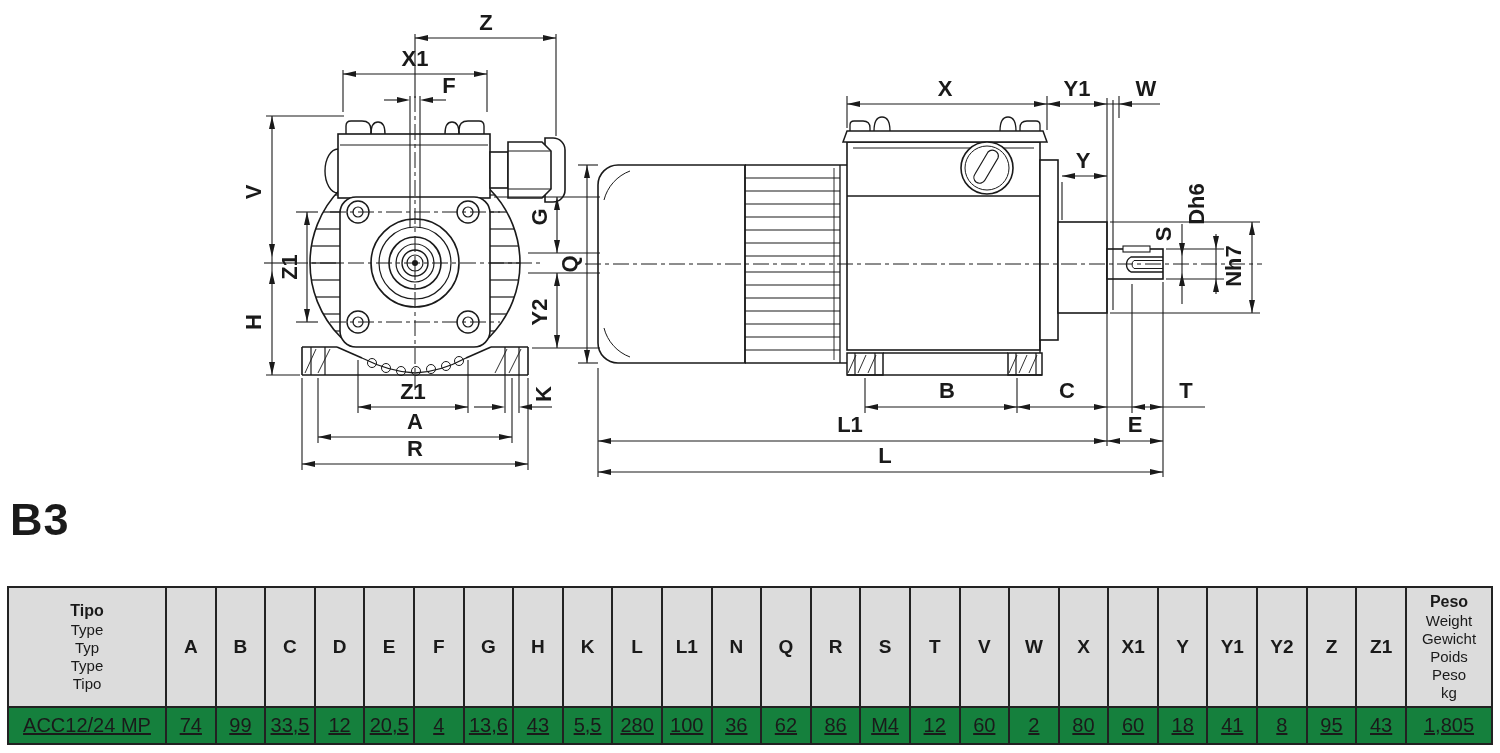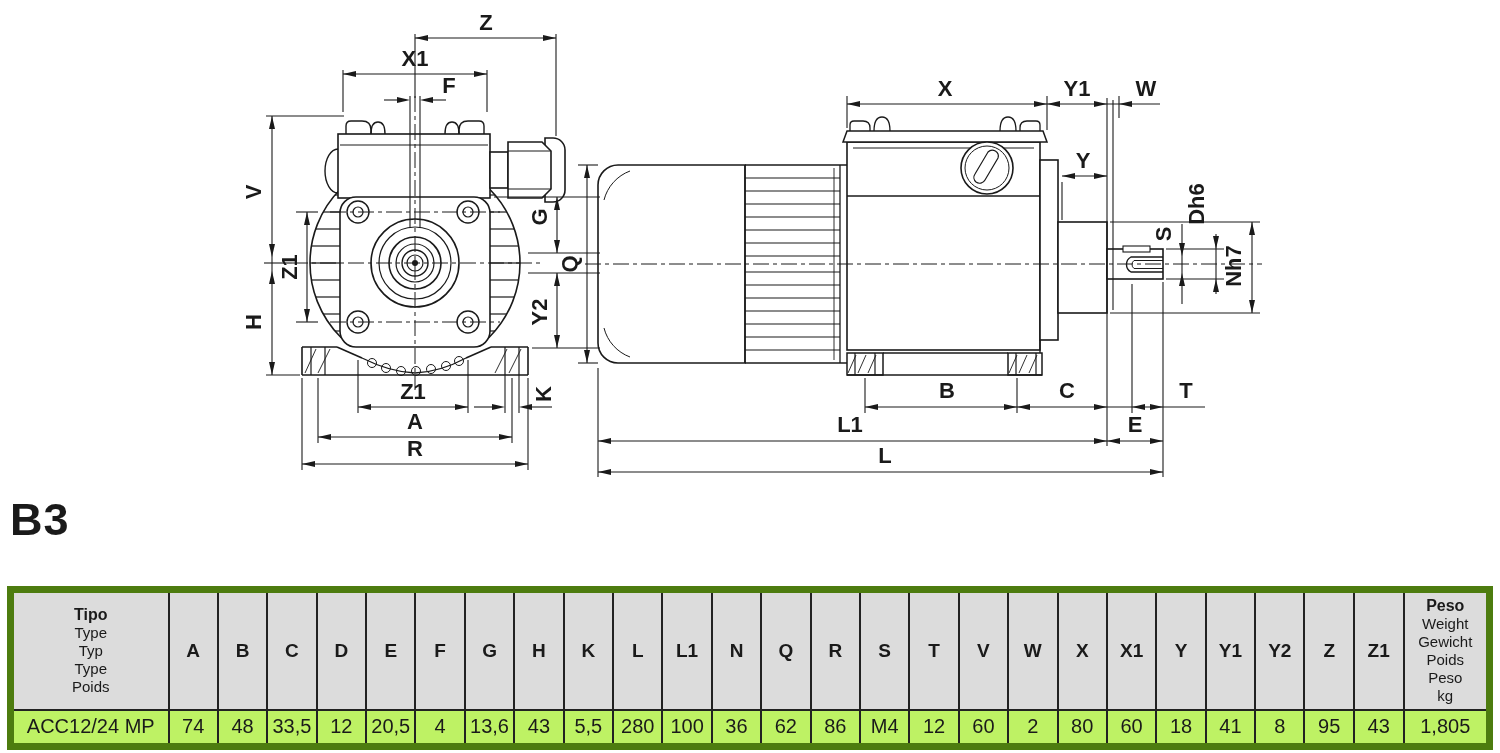--- a/index.html
+++ b/index.html
@@ -1,24 +1,24 @@
 <!DOCTYPE html>
 <html><head>
 <meta charset="utf-8">
 <style>
   html,body{margin:0;padding:0;background:#fff;}
   body{width:1500px;height:753px;position:relative;font-family:"Liberation Sans",sans-serif;color:#1a1a1a;}
   svg text{font-family:"Liberation Sans",sans-serif;font-weight:bold;font-size:22px;fill:#1a1a1a;}
   .page-heading{position:absolute;left:10px;top:494px;font-size:45px;font-weight:bold;letter-spacing:1px;}
-  table.dims{position:absolute;left:7px;top:586px;width:1486px;border-collapse:collapse;table-layout:fixed;border:7px solid #4d7c0f;padding-left:36px;}
+  table.dims{position:absolute;left:7px;top:586px;width:1486px;border-collapse:collapse;table-layout:fixed;border:2px solid #4d7c0f;padding-left:36px;}
   table.dims th,table.dims td{border:2px solid #222;padding:0;text-align:center;vertical-align:middle;overflow:hidden;}
   table.dims thead tr{height:120px;}
   table.dims tbody tr{height:37px;}
   table.dims thead th{background:#dcdcdc;font-size:19px;font-weight:bold;}
-  table.dims td{background:#bef264;font-size:20px;font-weight:normal;}
+  table.dims td{background:#15803d;font-size:20px;font-weight:normal;text-decoration:underline;}
   td.type-cell{font-weight:bold;}
   .hdr-main{font-weight:bold;font-size:16px;line-height:1.2;}
   .hdr-alts{font-weight:normal;font-size:15px;line-height:1.2;white-space:pre-line;}
   col.c-type{width:158px;} col.c-peso{width:86px;}
 </style>
 </head>
 <body>
 
 
 
@@ -407,21 +407,21 @@
       <col>
     <col class="c-peso">
   </colgroup>
   <thead>
     <tr>
       <th>
         <div class="hdr-main">Tipo</div>
         <div class="hdr-alts">Type
 Typ
 Type
-Poids</div>
+Tipo</div>
       </th>
       <th>A</th>
       <th>B</th>
       <th>C</th>
       <th>D</th>
       <th>E</th>
       <th>F</th>
       <th>G</th>
       <th>H</th>
       <th>K</th>
@@ -448,21 +448,21 @@
 Poids
 Peso
 kg</div>
       </th>
     </tr>
   </thead>
   <tbody>
     <tr>
       <td class="type-cell">ACC12/24 MP</td>
       <td>74</td>
-      <td>48</td>
+      <td>99</td>
       <td>33,5</td>
       <td>12</td>
       <td>20,5</td>
       <td>4</td>
       <td>13,6</td>
       <td>43</td>
       <td>5,5</td>
       <td>280</td>
       <td>100</td>
       <td>36</td>

